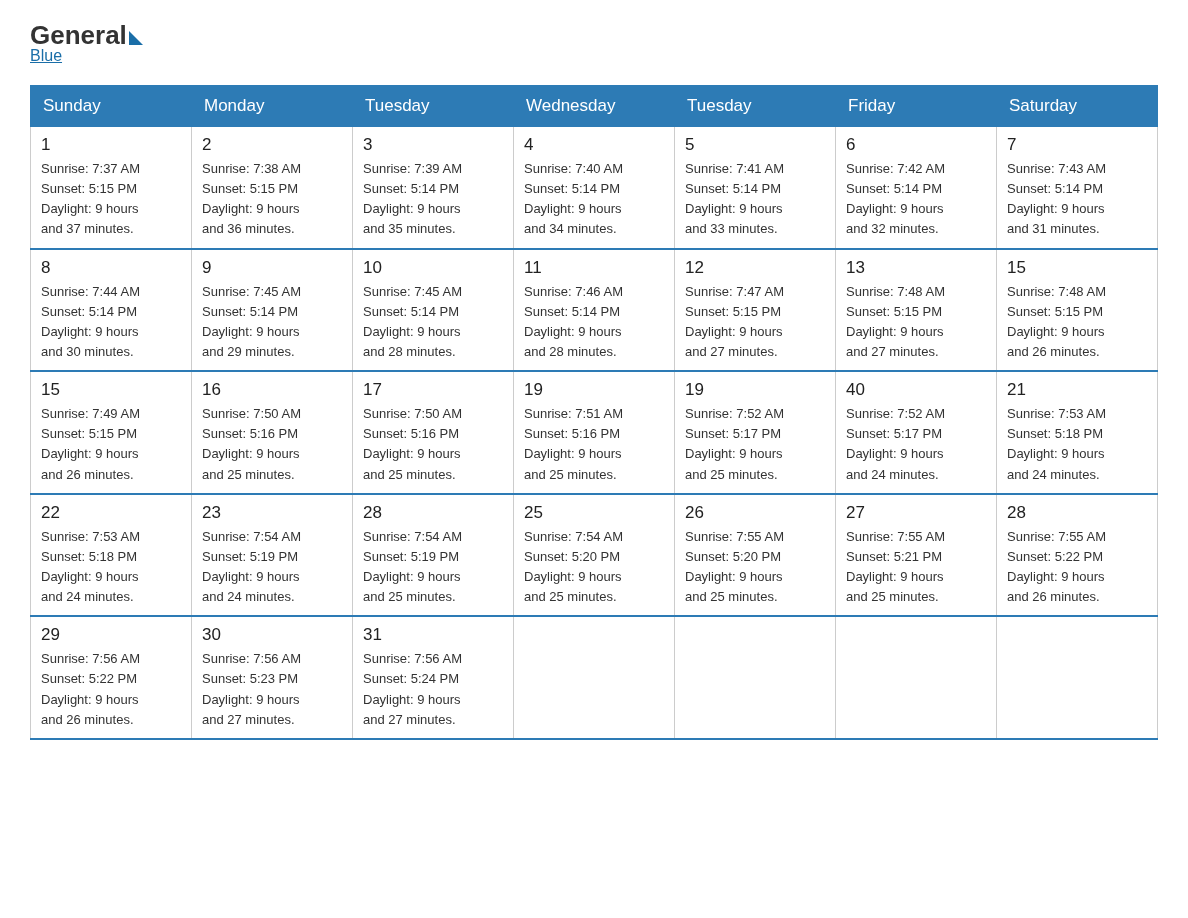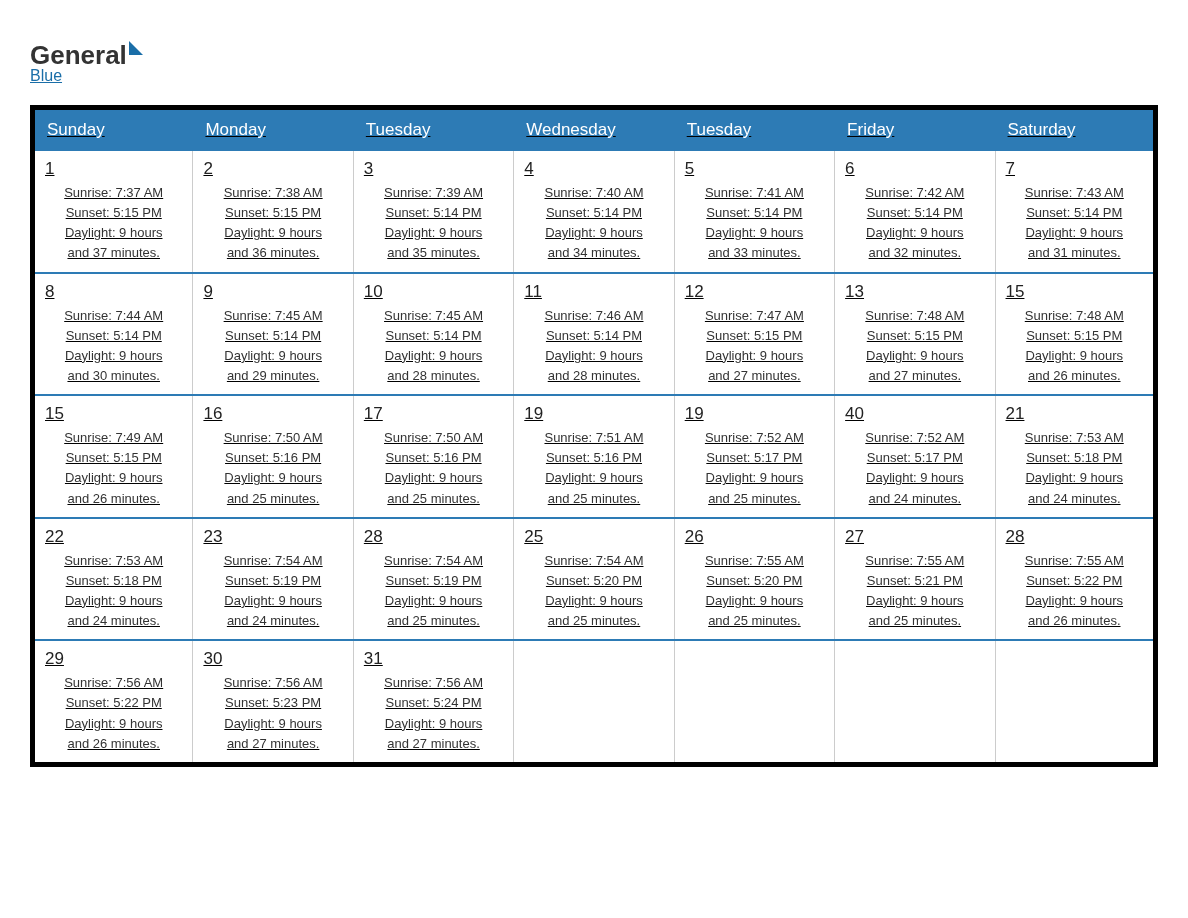--- a/index.html
+++ b/index.html
@@ -22,21 +22,20 @@
       align-items: flex-start;
     }
     .logo-top {
       display: flex;
       align-items: center;
     }
     .logo-general {
       font-size: 26px;
       font-weight: bold;
       color: #333;
-      margin-top: 20px;
     }
     .logo-arrow {
       width: 0;
       height: 0;
       border-left: 14px solid #1a6ea8;
       border-top: 14px solid transparent;
       border-bottom: 0px solid transparent;
       margin-left: 2px;
       margin-top: 4px;
     }
@@ -57,22 +56,21 @@
       line-height: 1.1;
     }
     .location {
       font-size: 20px;
       color: #444;
       margin-top: 4px;
     }
     .calendar {
       width: 100%;
       border-collapse: collapse;
-      border: 5px solid #000000;
-      text-decoration: underline;
+      border: 1px solid #000000;
     }
     .calendar thead tr th {
       background-color: #2d7bb5;
       color: #fff;
       font-size: 17px;
       font-weight: normal;
       padding: 10px 12px;
       text-align: left;
       border: 1px solid #2d7bb5;
     }
@@ -89,21 +87,20 @@
     .day-number {
       font-size: 17px;
       font-weight: normal;
       color: #222;
       margin-bottom: 4px;
     }
     .day-info {
       font-size: 13px;
       color: #333;
       line-height: 1.55;
-      text-align: center;
     }
     .empty-cell {
       background: #fff;
     }
   </style>
 </head>
 <body>
 
 <div class="header">
   <div class="logo">

